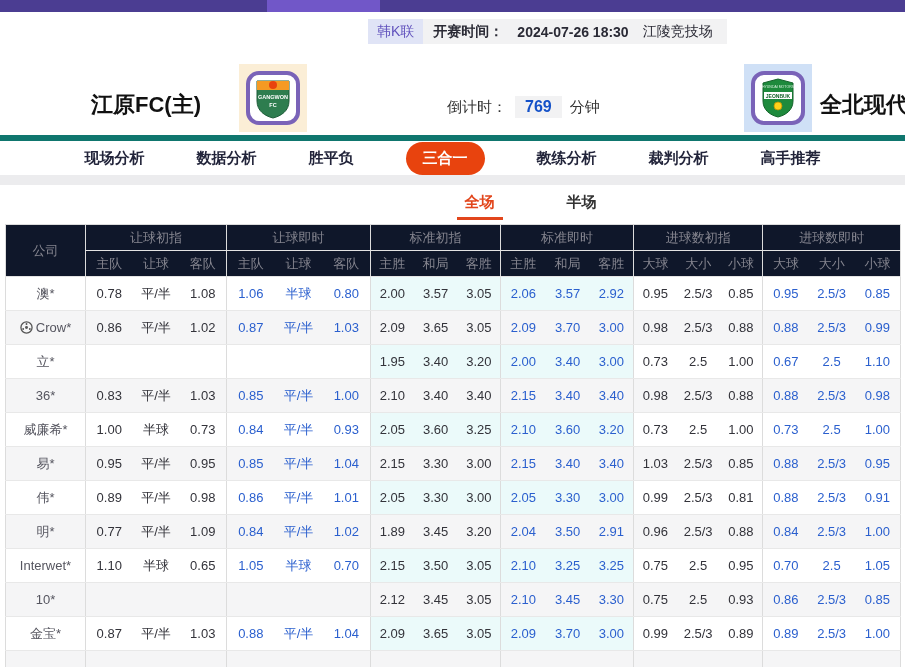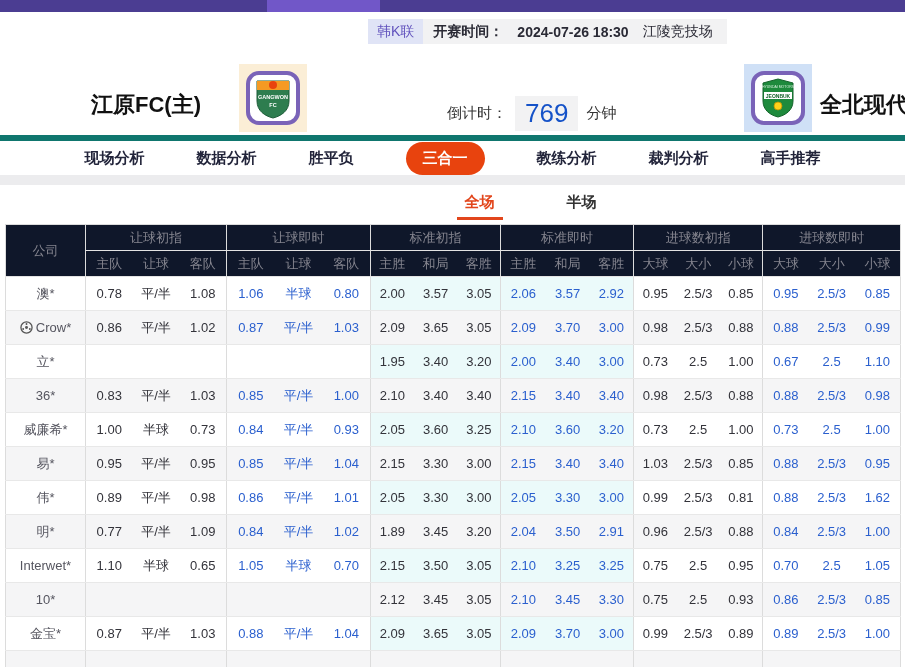--- a/index.html
+++ b/index.html
@@ -18,21 +18,21 @@
   .kickoff { display:flex; align-items:center; gap:14px; background:#f2f2f3; padding:0 14px 0 10px; color:#2a2a35; }
   .kickoff .b { font-weight:bold; }
   .team-name { position:absolute; top:78px; font-size:22px; font-weight:bold; color:#111; white-space:nowrap; }
   .home-name { left:60px; width:172px; text-align:center; }
   .away-name { left:820px; }
   .logo-box { position:absolute; top:52px; width:68px; height:68px; display:flex; align-items:center; justify-content:center; }
   .logo-box.home { left:239px; background:var(--homeLogoBg,#fbeed6); }
   .logo-box.away { left:744px; background:var(--awayLogoBg,#cfe0f6); }
   .logo-inner { width:54px; height:54px; background:#fff; border:4px solid var(--crestBorder,#7a63b8); border-radius:13px; display:flex; align-items:center; justify-content:center; }
   .countdown { position:absolute; left:447px; top:84px; display:flex; align-items:center; gap:8px; font-size:15px; color:#333; }
-  .cd-value { display:inline-block; background:#f2f2f3; padding:2px 10px; font-size:26px; font-weight:normal; color:var(--countdownBlue,#1552c8); }
+  .cd-value { display:inline-block; background:#f2f2f3; padding:2px 10px; font-size:16px; font-weight:bold; color:var(--countdownBlue,#1552c8); }
 
   
   .navbar { height:40px; background:#fff; border-top:6px solid #0f766e; display:flex; align-items:center; justify-content:center; gap:52px; }
   .nav-item { font-size:15px; font-weight:bold; color:#22243a; cursor:pointer; white-space:nowrap; }
   .nav-item.pill { background:var(--pill,#e8430e); color:#fff; padding:7px 17px; border-radius:17px; }
   .gray-band { height:10px; background:#ececee; }
   .subtabs { height:35px; background:#fff; display:flex; justify-content:center; align-items:flex-end; gap:56px; position:relative; left:78px; }
   .subtab { font-size:15px; font-weight:bold; color:#333; padding:0 8px 8px; cursor:pointer; }
   .subtab.active { color:var(--tabRed,#e2461c); border-bottom:3px solid var(--tabRed,#e2461c); padding-bottom:5px; }
 
@@ -317,21 +317,21 @@
           <td class="g2">3.30</td>
           <td class="g2">3.00</td>
           <td class="first g3">2.05</td>
           <td class="g3">3.30</td>
           <td class="g3">3.00</td>
           <td class="first g4">0.99</td>
           <td class="g4">2.5/3</td>
           <td class="g4">0.81</td>
           <td class="first g5">0.88</td>
           <td class="g5">2.5/3</td>
-          <td class="g5">1.62</td>
+          <td class="g5">0.91</td>
         </tr>
         <tr class="alt">
           <td class="company">明*</td>
           <td class="first g0">0.77</td>
           <td class="g0">平/半</td>
           <td class="g0">1.09</td>
           <td class="first g1">0.84</td>
           <td class="g1">平/半</td>
           <td class="g1">1.02</td>
           <td class="first g2">1.89</td>

